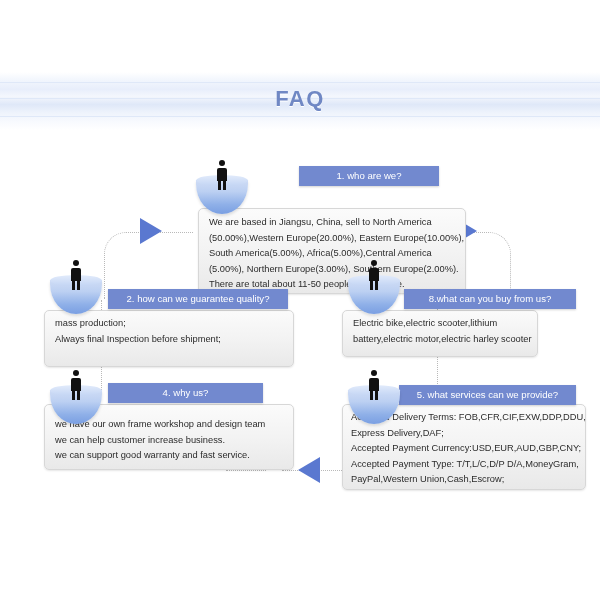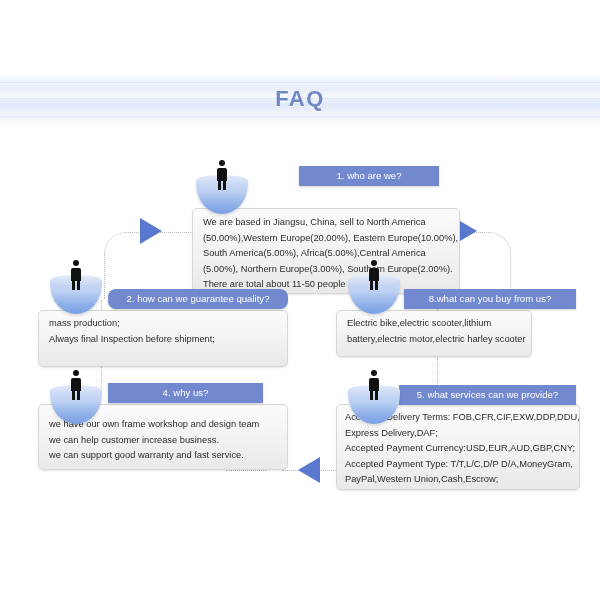--- a/index.html
+++ b/index.html
@@ -39,20 +39,21 @@
   }
 
   
   .card{
     position:absolute;
     background:linear-gradient(to bottom,#fbfbfb 0%,#f2f2f2 55%,#e9e9e9 100%);
     border:1px solid #d7d7d7;
     border-radius:5px;
     box-shadow:0 1px 2px rgba(0,0,0,0.10);
     box-sizing:border-box;
+    margin-left:6px;
   }
   .card-text{
     position:absolute;
     color:#2b2b2b;
     font-size:9.3px;
     line-height:15.6px;
     white-space:nowrap;
   }
   .card-text div{white-space:nowrap;}
 
@@ -172,21 +173,21 @@
         <div class="p-leg r"></div>
     </div>
   </div>
 
   <div class="card" style="left:38px;top:310px;width:250px;height:57px;">
     <div class="card-text" style="left:10px;top:5px;">
       <div>mass production;</div>
       <div>Always final Inspection before shipment;</div>
     </div>
   </div>
-  <div class="qlabel" style="left:108px;top:289px;width:180px;border-radius:8px;">2. how can we guarantee quality?</div>
+  <div class="qlabel" style="left:108px;top:289px;width:180px;">2. how can we guarantee quality?</div>
   <div class="icon" style="left:50px;top:252px;">
     <div class="dome"></div>
     <div class="person">
       <div class="p-head"></div>
         <div class="p-body"></div>
       <div class="p-leg l"></div>
         <div class="p-leg r"></div>
     </div>
   </div>
 

